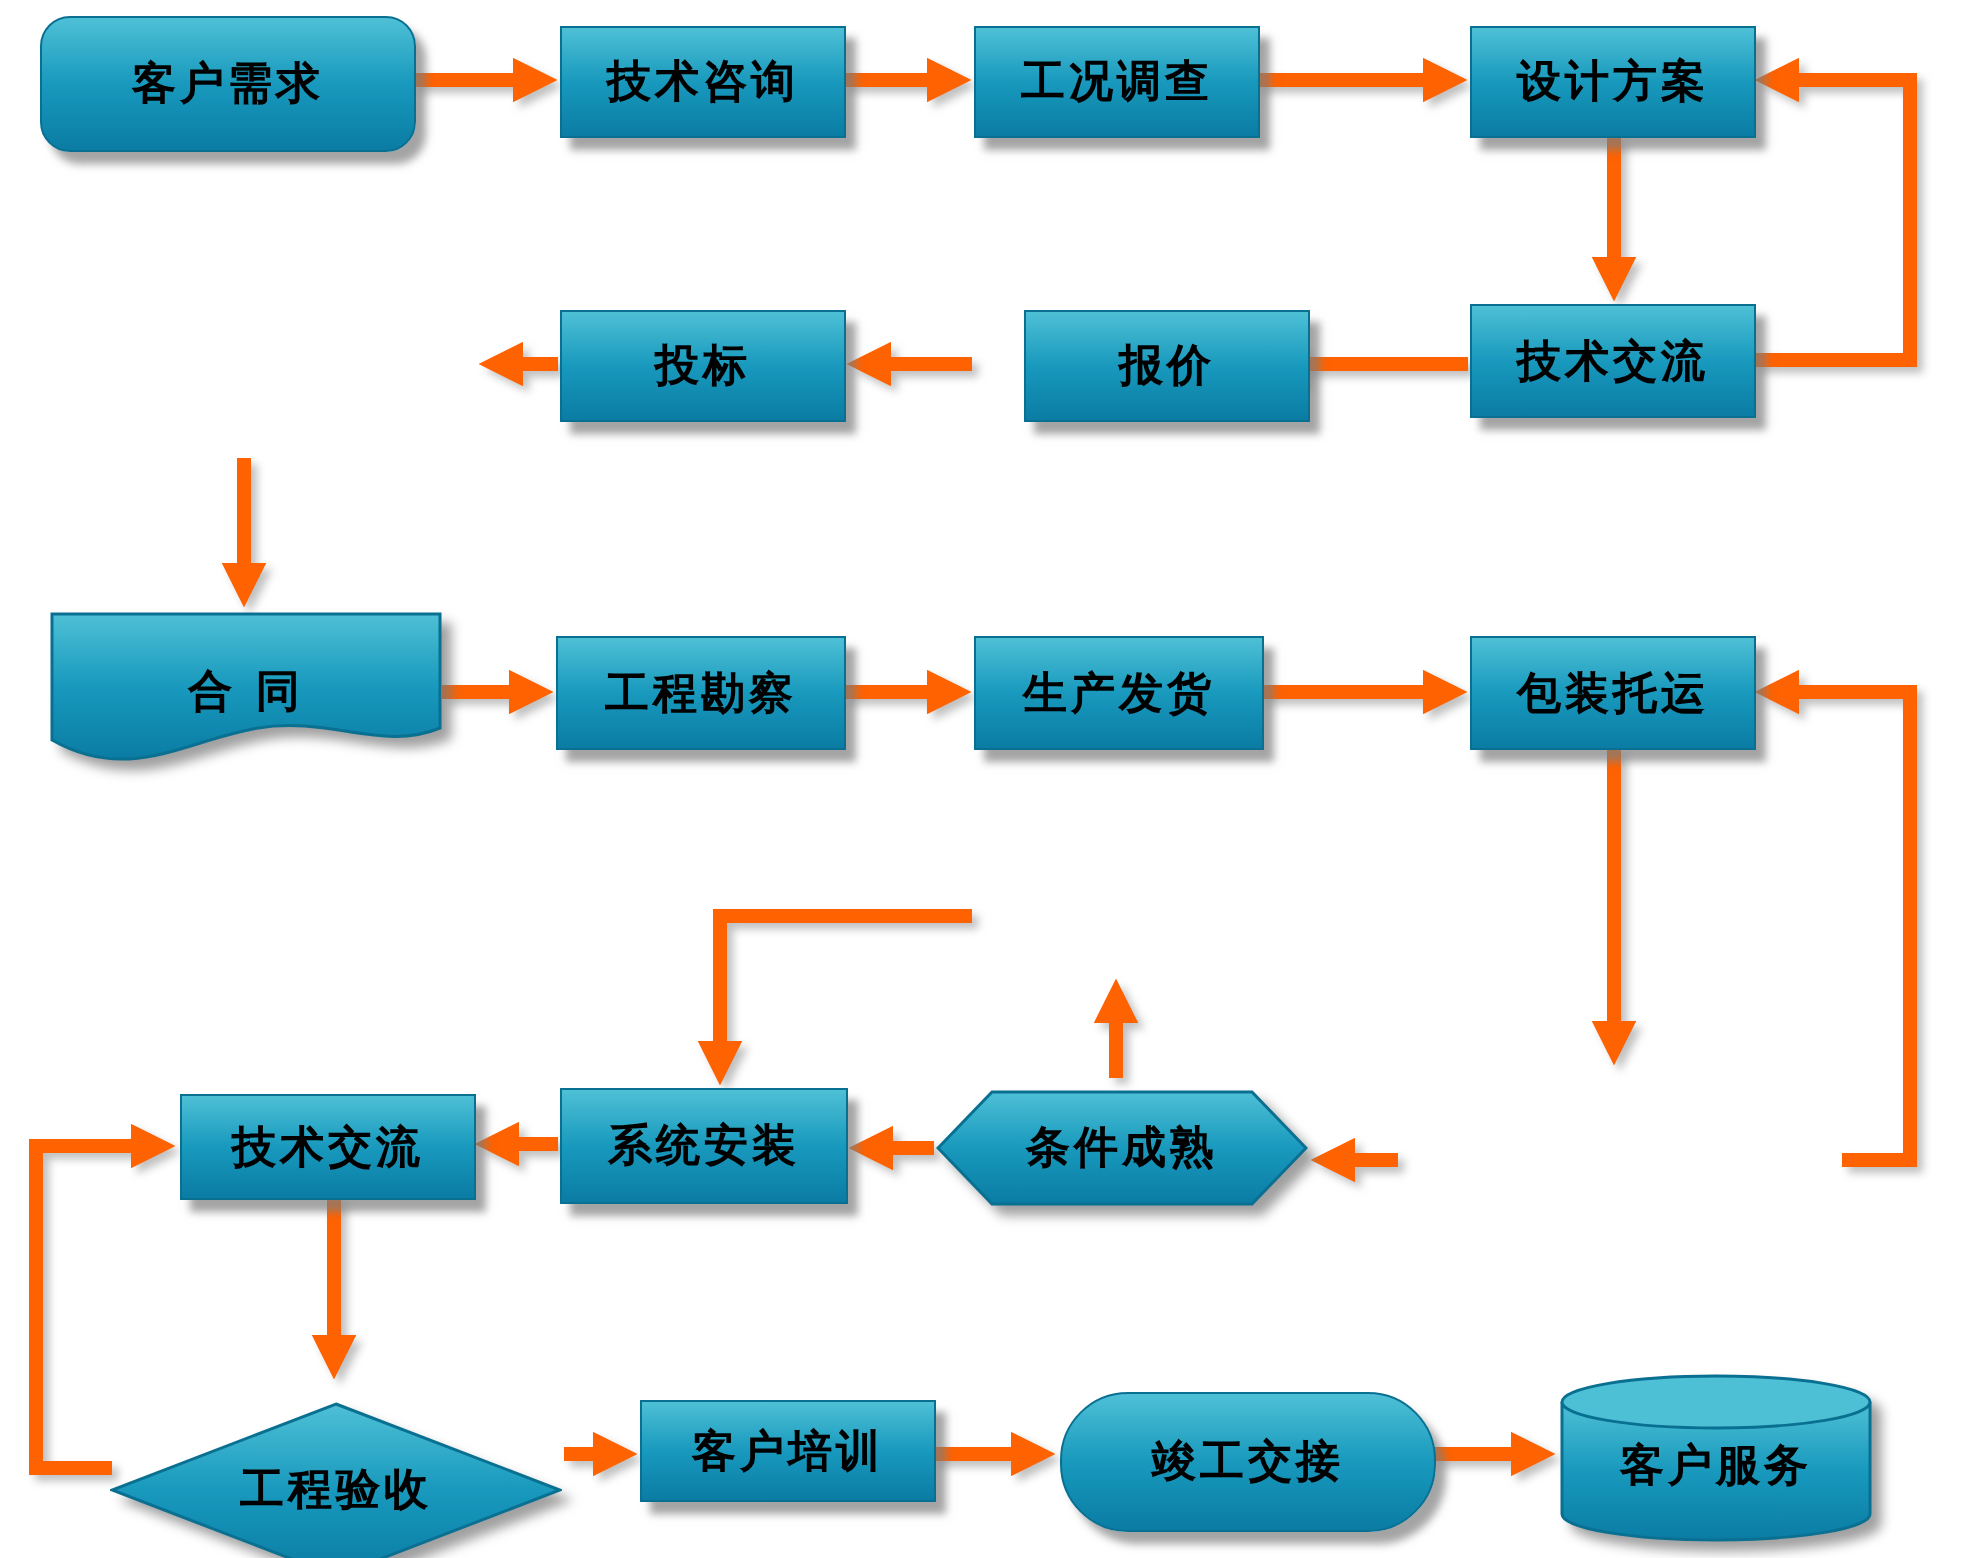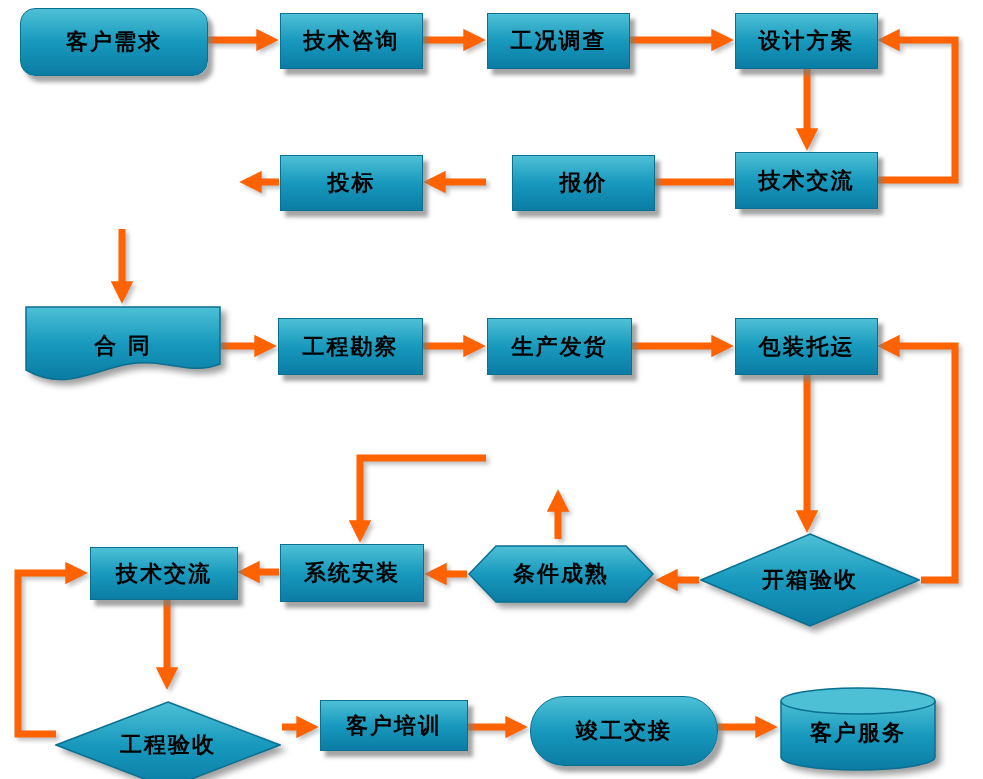--- a/index.html
+++ b/index.html
@@ -114,26 +114,20 @@
   </div>
   <div class="node fill-rect" style="left:280px;top:544px;width:142px;height:56px">
     <span class="label">系统安装</span>
   </div>
   <div class="node" style="left:468px;top:545px;width:186px;height:58px">
     <svg class="shape-svg" viewBox="0 0 186 58" preserveAspectRatio="none">
       <polygon points="28,1 158,1 185,29 158,57 28,57 1,29" fill="url(#teal)" stroke="#0a7092" stroke-width="1.5"></polygon>
     </svg>
     <span class="label">条件成熟</span>
   </div>
-  <div class="node" style="left:700px;top:533px;width:220px;height:94px">
-    <svg class="shape-svg" viewBox="0 0 220 94" preserveAspectRatio="none">
-      <polygon points="110,1 219,47 110,93 1,47" fill="url(#teal)" stroke="#0a7092" stroke-width="1.5"></polygon>
-    </svg>
-    <span class="label">开箱验收</span>
-  </div>
 
   <div class="node" style="left:55px;top:701px;width:226px;height:88px">
     <svg class="shape-svg" viewBox="0 0 226 88" preserveAspectRatio="none">
       <polygon points="113,1 225,44 113,87 1,44" fill="url(#teal)" stroke="#0a7092" stroke-width="1.5"></polygon>
     </svg>
     <span class="label">工程验收</span>
   </div>
   <div class="node fill-rect" style="left:320px;top:700px;width:146px;height:49px">
     <span class="label">客户培训</span>
   </div>

